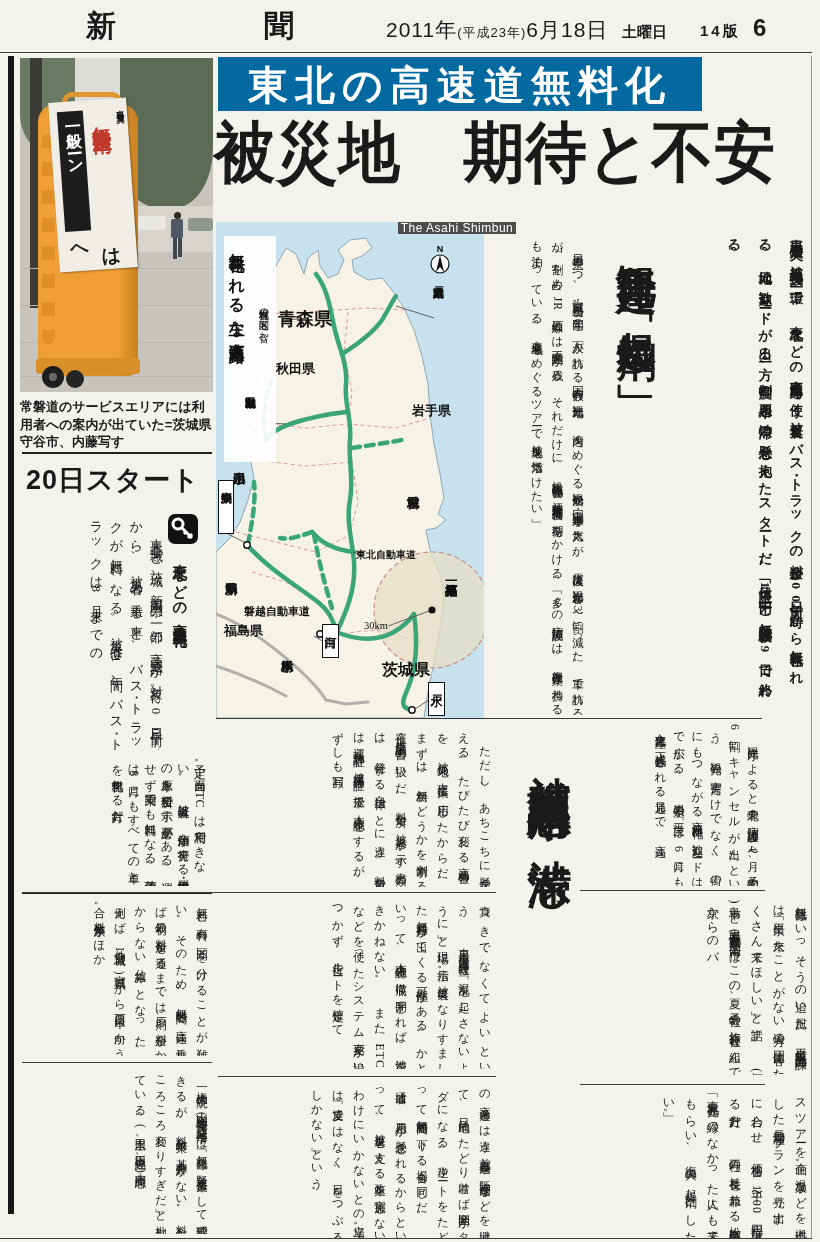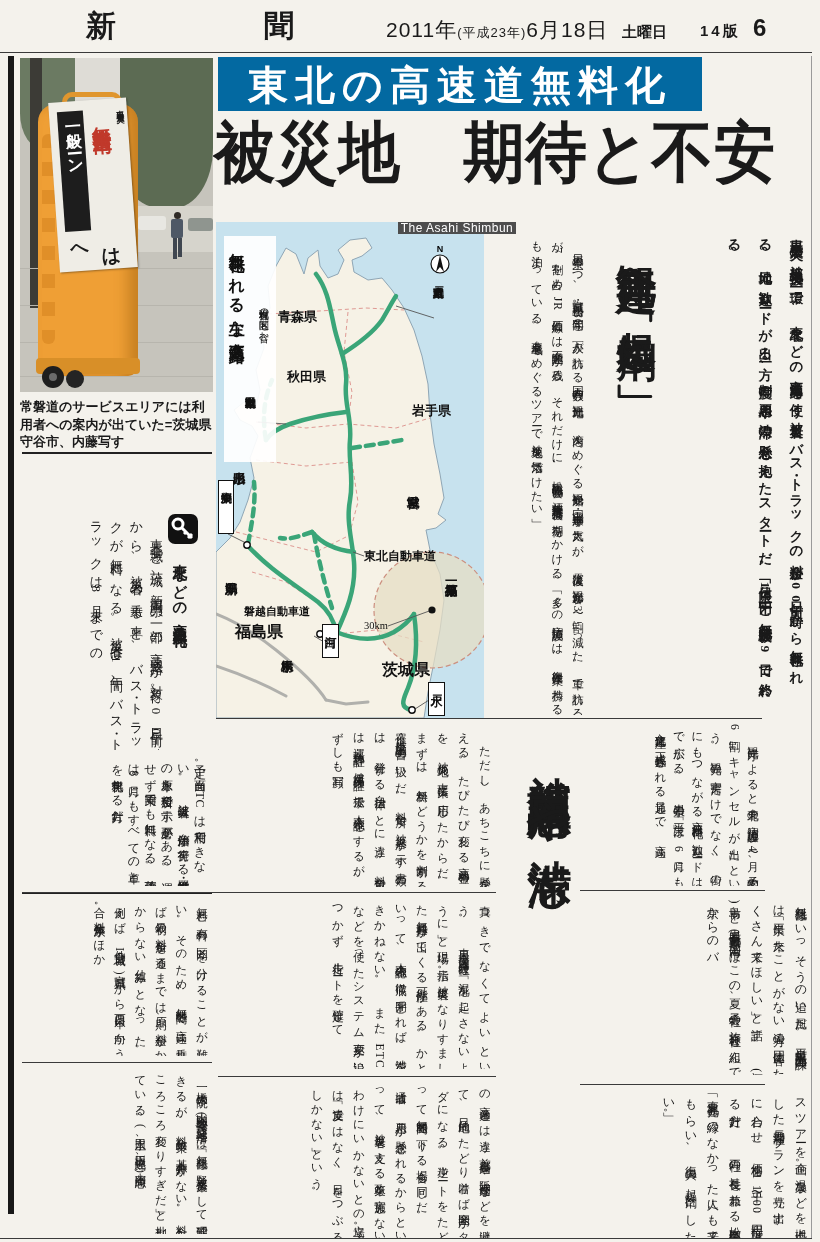--- a/index.html
+++ b/index.html
@@ -86,20 +86,21 @@
     </div>
     <div class="abs" style="left:4px;top:272px;width:104px;height:16px;background:#d88f28;border-radius:4px;"></div>
     <div class="abs" style="left:10px;top:280px;width:22px;height:22px;border-radius:50%;background:#1e1e1e;"></div>
     <div class="abs" style="left:17px;top:287px;width:8px;height:8px;border-radius:50%;background:#6a6a6a;"></div>
     <div class="abs" style="left:34px;top:284px;width:18px;height:18px;border-radius:50%;background:#242424;"></div>
   </div>
 </div>
 <div class="abs caption">常磐道のサービスエリアには利用者への案内が出ていた=茨城県守谷市、内藤写す</div>
 
 <div class="abs sbox">
+  <div class="abs gothic" style="left:4px;top:8px;font-size:27px;font-weight:900;letter-spacing:1px;">20日スタート</div>
   <div class="abs" style="left:146px;top:60px;width:30px;height:30px;background:#111;border-radius:7px;">
     <svg width="30" height="30" viewBox="0 0 30 30">
         <circle cx="10" cy="10" r="5" fill="none" stroke="#fff" stroke-width="3"></circle>
         <path d="M13,13 L24,24 M20,24 l4,-4 M16,20 l3,-3" stroke="#fff" stroke-width="3" fill="none"></path>
       </svg>
   </div>
   <div class="abs v gothic" style="left:148px;top:98px;height:210px;font-size:14.5px;font-weight:900;letter-spacing:2px;">東北などの高速道無料化</div>
   <div class="abs v serif" style="left:24px;top:58px;width:120px;height:238px;font-size:13px;letter-spacing:3.5px;line-height:20px;overflow:hidden;">　東北全域と茨城、新潟両県の一部の高速道路が対象。20日午前0時から、被災者の乗る車と、バス・トラックが無料になる。被災者は1年間、バス・トラックは8月末までの</div>
   <div class="abs v serif" style="left:24px;top:302px;width:162px;height:130px;font-size:12px;letter-spacing:0.6px;line-height:16.5px;overflow:hidden;">予定。当面、ETCは利用できない。　被災者は、自治体が発行する罹災・被災証明書の原本を料金所で示す必要がある。運転せず同乗でも無料になる。菅政権は8月にもすべての車と利用者を無料化する方針だ。</div>
 </div>
@@ -163,32 +164,32 @@
     <g>
       <circle cx="224" cy="42" r="9" fill="#ffffff" stroke="#111" stroke-width="1.2"></circle>
       <path d="M224,33 L220,50 L224,45 L228,50 Z" fill="#111"></path>
       <text x="224" y="30" text-anchor="middle" font-size="9" font-family="Liberation Sans, sans-serif" font-weight="bold">N</text>
     </g>
   </svg>
   <div class="abs gothic" style="left:182px;top:0;width:118px;height:12px;background:#4d4d4d;color:#fff;font-size:12px;line-height:12px;text-align:center;letter-spacing:.5px;">The Asahi Shimbun</div>
   <div class="abs" style="left:8px;top:14px;width:52px;height:226px;background:rgba(255,255,255,.92);"></div>
   <div class="abs v maplabel" style="left:12px;top:18px;height:218px;font-size:16px;letter-spacing:2px;">無料化される主な高速道路</div>
   <div class="abs v maplabel" style="left:42px;top:80px;height:140px;font-size:10px;font-weight:normal;">現在無料の区間も含む</div>
-  <div class="abs maplabel" style="left:62px;top:88px;font-size:13px;">青森県</div>
+  <div class="abs maplabel" style="left:62px;top:88px;font-size:18px;">青森県</div>
   <div class="abs v maplabel" style="left:216px;top:56px;font-size:11px;height:80px;">八戸自動車道</div>
-  <div class="abs maplabel" style="left:71px;top:140px;font-size:13px;margin-top:8px;">秋田県</div>
+  <div class="abs maplabel" style="left:60px;top:140px;font-size:13px;">秋田県</div>
   <div class="abs v maplabel" style="left:28px;top:166px;font-size:11px;height:80px;">秋田自動車道</div>
   <div class="abs maplabel" style="left:196px;top:182px;font-size:13px;">岩手県</div>
   <div class="abs v maplabel" style="left:16px;top:240px;font-size:12.5px;height:50px;">山形県</div>
   <div class="abs v maplabel boxlabel" style="left:2px;top:258px;font-size:11px;height:48px;">新潟中央</div>
   <div class="abs v maplabel" style="left:190px;top:264px;font-size:12.5px;height:50px;">宮城県</div>
-  <div class="abs maplabel" style="left:148px;top:328px;font-size:12px;">東北自動車道</div>
+  <div class="abs maplabel" style="left:140px;top:328px;font-size:10px;">東北自動車道</div>
   <div class="abs v maplabel" style="left:8px;top:350px;font-size:12.5px;height:50px;">新潟県</div>
   <div class="abs maplabel" style="left:28px;top:384px;font-size:11px;">磐越自動車道</div>
-  <div class="abs maplabel" style="left:19px;top:402px;font-size:16px;text-align:right;">福島県</div>
+  <div class="abs maplabel" style="left:8px;top:402px;font-size:13px;text-align:right;">福島県</div>
   <div class="abs v maplabel boxlabel" style="left:106px;top:402px;font-size:12px;height:28px;">白河</div>
   <div class="abs v maplabel" style="left:228px;top:352px;font-size:12.5px;height:90px;">福島第一原発</div>
   <div class="abs maplabel" style="left:148px;top:398px;font-size:10.5px;font-weight:normal;font-family:Liberation Serif, serif;">30km</div>
   <div class="abs v maplabel" style="left:64px;top:428px;font-size:12.5px;height:50px;">栃木県</div>
   <div class="abs maplabel" style="left:166px;top:440px;font-size:16px;">茨城県</div>
   <div class="abs v maplabel boxlabel" style="left:212px;top:460px;font-size:12px;height:28px;">水戸</div>
 </div>
 
 <div class="abs v lede" style="left:684px;top:228px;width:128px;height:480px;">東日本大震災の被災地支援の一環で、東北などの高速道路を使う被災者とバス・トラックの料金が20日午前0時から無料化される。地元に歓迎ムードが出る一方、制度の悪用や渋滞の懸念も抱えたスタートだ。「休日上限1千円」と無料化実験は19日で終わる。</div>
 <div class="abs v hl-v serif" style="left:592px;top:233px;width:72px;height:484px;font-size:40px;letter-spacing:3.5px;">観光再建へ「起爆剤に」</div>

